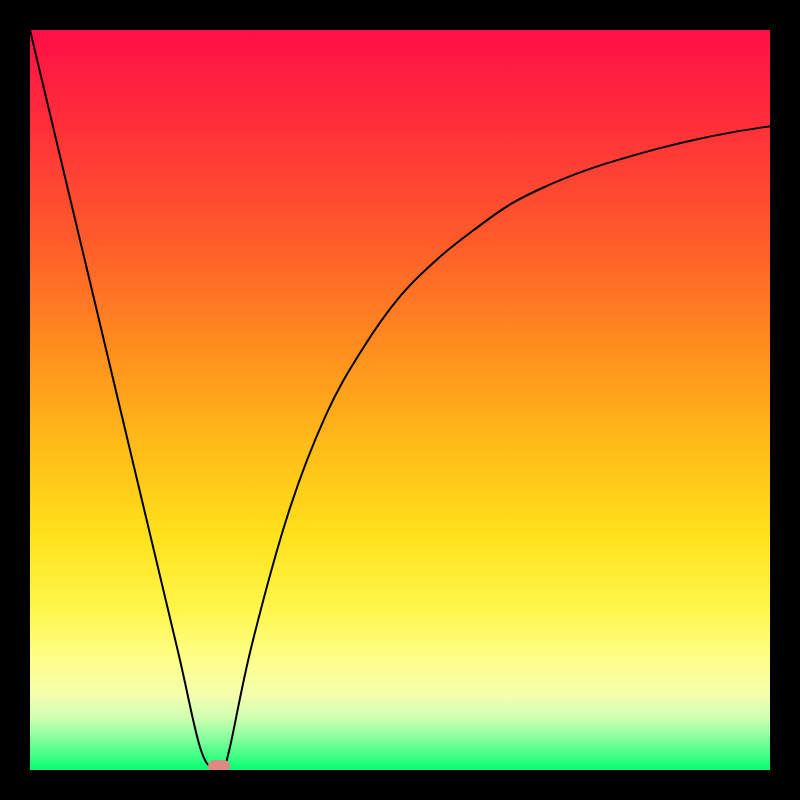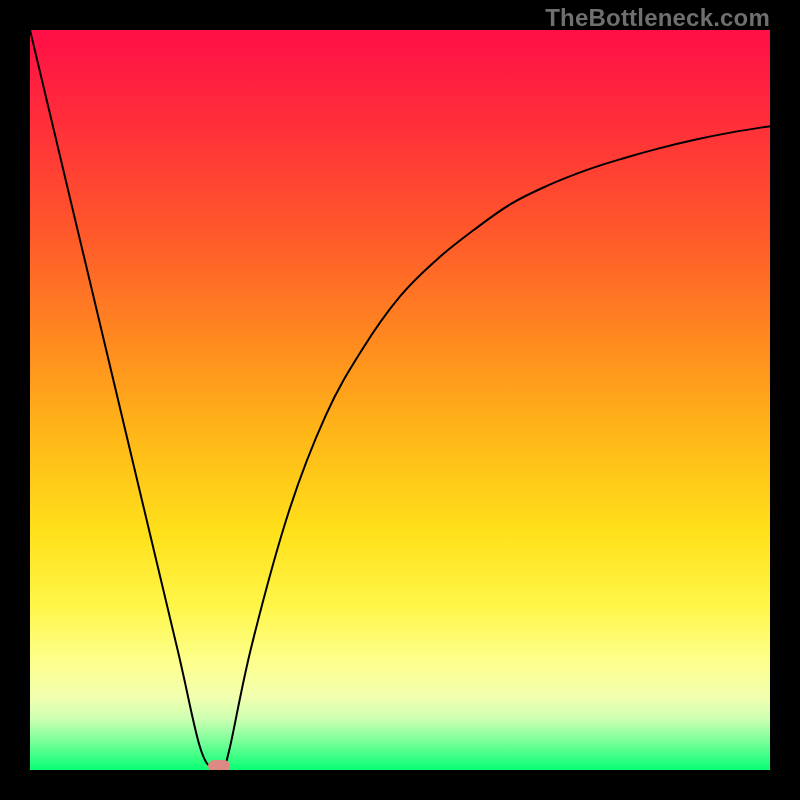--- a/index.html
+++ b/index.html
@@ -80,14 +80,13 @@
 <body>
 
 <div class="frame">
   <div class="plot-area">
     <div class="gradient-bg"></div>
     <svg class="curve" viewBox="0 0 740 740" preserveAspectRatio="none">
       <path id="curve-path" d="M 0.00 0.00 C 6.66 27.97, 23.68 99.46, 37.00 155.40 C 50.32 211.34, 60.68 254.86, 74.00 310.80 C 87.32 366.74, 97.68 410.26, 111.00 466.20 C 124.32 522.14, 137.34 576.31, 148.00 621.60 C 158.66 666.89, 163.54 696.49, 170.20 717.80 C 176.86 739.11, 181.00 736.00, 185.00 740.00 C 189.00 744.00, 189.74 744.00, 192.40 740.00 C 195.06 736.00, 194.47 740.44, 199.80 717.80 C 205.13 695.16, 211.34 656.82, 222.00 614.20 C 232.66 571.58, 245.68 522.29, 259.00 481.00 C 272.32 439.71, 282.68 414.10, 296.00 384.80 C 309.32 355.50, 319.68 339.51, 333.00 318.20 C 346.32 296.89, 356.68 282.38, 370.00 266.40 C 383.32 250.42, 393.68 241.39, 407.00 229.40 C 420.32 217.41, 430.68 209.79, 444.00 199.80 C 457.32 189.81, 467.68 181.89, 481.00 173.90 C 494.32 165.91, 504.68 161.39, 518.00 155.40 C 531.32 149.41, 541.68 145.40, 555.00 140.60 C 568.32 135.80, 578.68 132.76, 592.00 128.76 C 605.32 124.76, 615.68 121.86, 629.00 118.40 C 642.32 114.94, 652.68 112.45, 666.00 109.52 C 679.32 106.59, 689.68 104.52, 703.00 102.12 C 716.32 99.72, 733.34 97.27, 740.00 96.20"></path>
     </svg>
     <div id="min-marker" class="marker" style="left: 188.7px; top: 736.3px;"></div>
   </div>
-  <div class="watermark">TheBottleneck.com</div>
 </div>
 
 </body></html>

